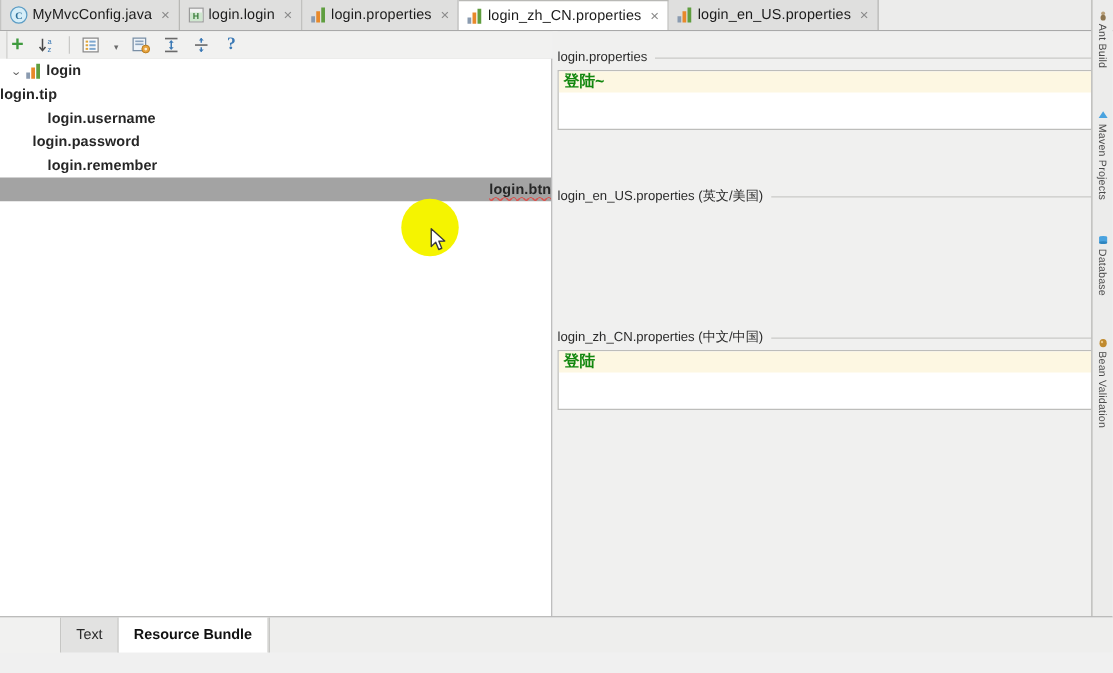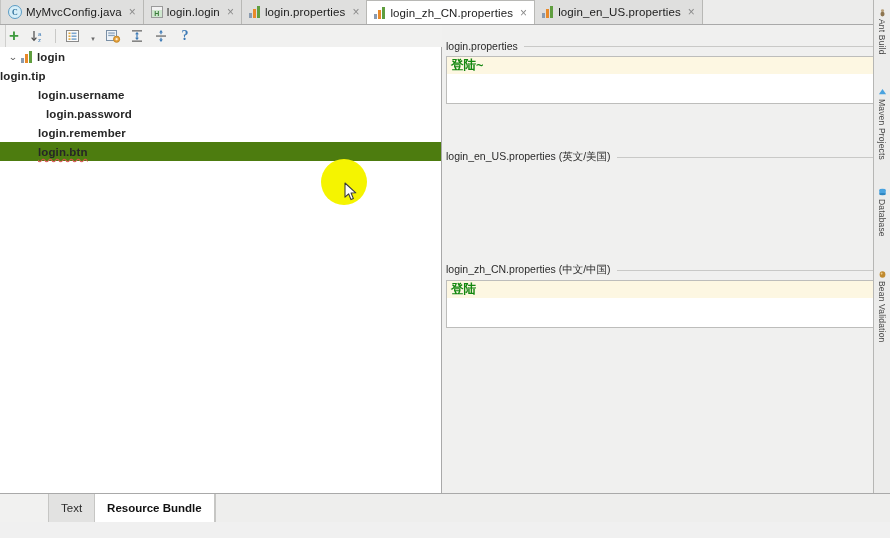--- a/index.html
+++ b/index.html
@@ -83,21 +83,21 @@
 
   
   .leftpanel{
     position:absolute;left:0;top:47px;width:441px;height:462px;
     background:#ffffff;border-right:1px solid #a9a9a9;overflow:hidden;
   }
   .row{
     height:19px;display:flex;align-items:center;
     font-size:11.5px;color:#262626;white-space:nowrap;
   }
-  .row.sel{background:#4d7c0f;}
+  .row.sel{background:#a3a3a3;justify-content:flex-end;}
   .twisty{
     width:16px;text-align:center;color:#5a5a5a;font-size:9px;flex:none;
     transform:scaleX(1.25);
   }
   .rlabel{font-weight:bold;letter-spacing:.01em;}
   .rlabel.err{
     text-decoration:underline wavy #d9534f;
     text-decoration-skip-ink:none;
     text-underline-offset:2px;
   }
@@ -302,21 +302,21 @@
     </div>
 
     <div class="row" style="">
       <span class="rlabel">login.tip</span>
     </div>
 
     <div class="row" style="padding-left:38px;">
       <span class="rlabel">login.username</span>
     </div>
 
-    <div class="row" style="padding-left:46px;align-items:center;">
+    <div class="row" style="padding-left:26px;align-items:center;">
       <span class="rlabel">login.password</span>
     </div>
 
     <div class="row" style="padding-left:38px;text-align:right;">
       <span class="rlabel">login.remember</span>
     </div>
 
     <div class="row sel" style="padding-left:38px;">
       <span class="rlabel err">login.btn</span>
     </div>

